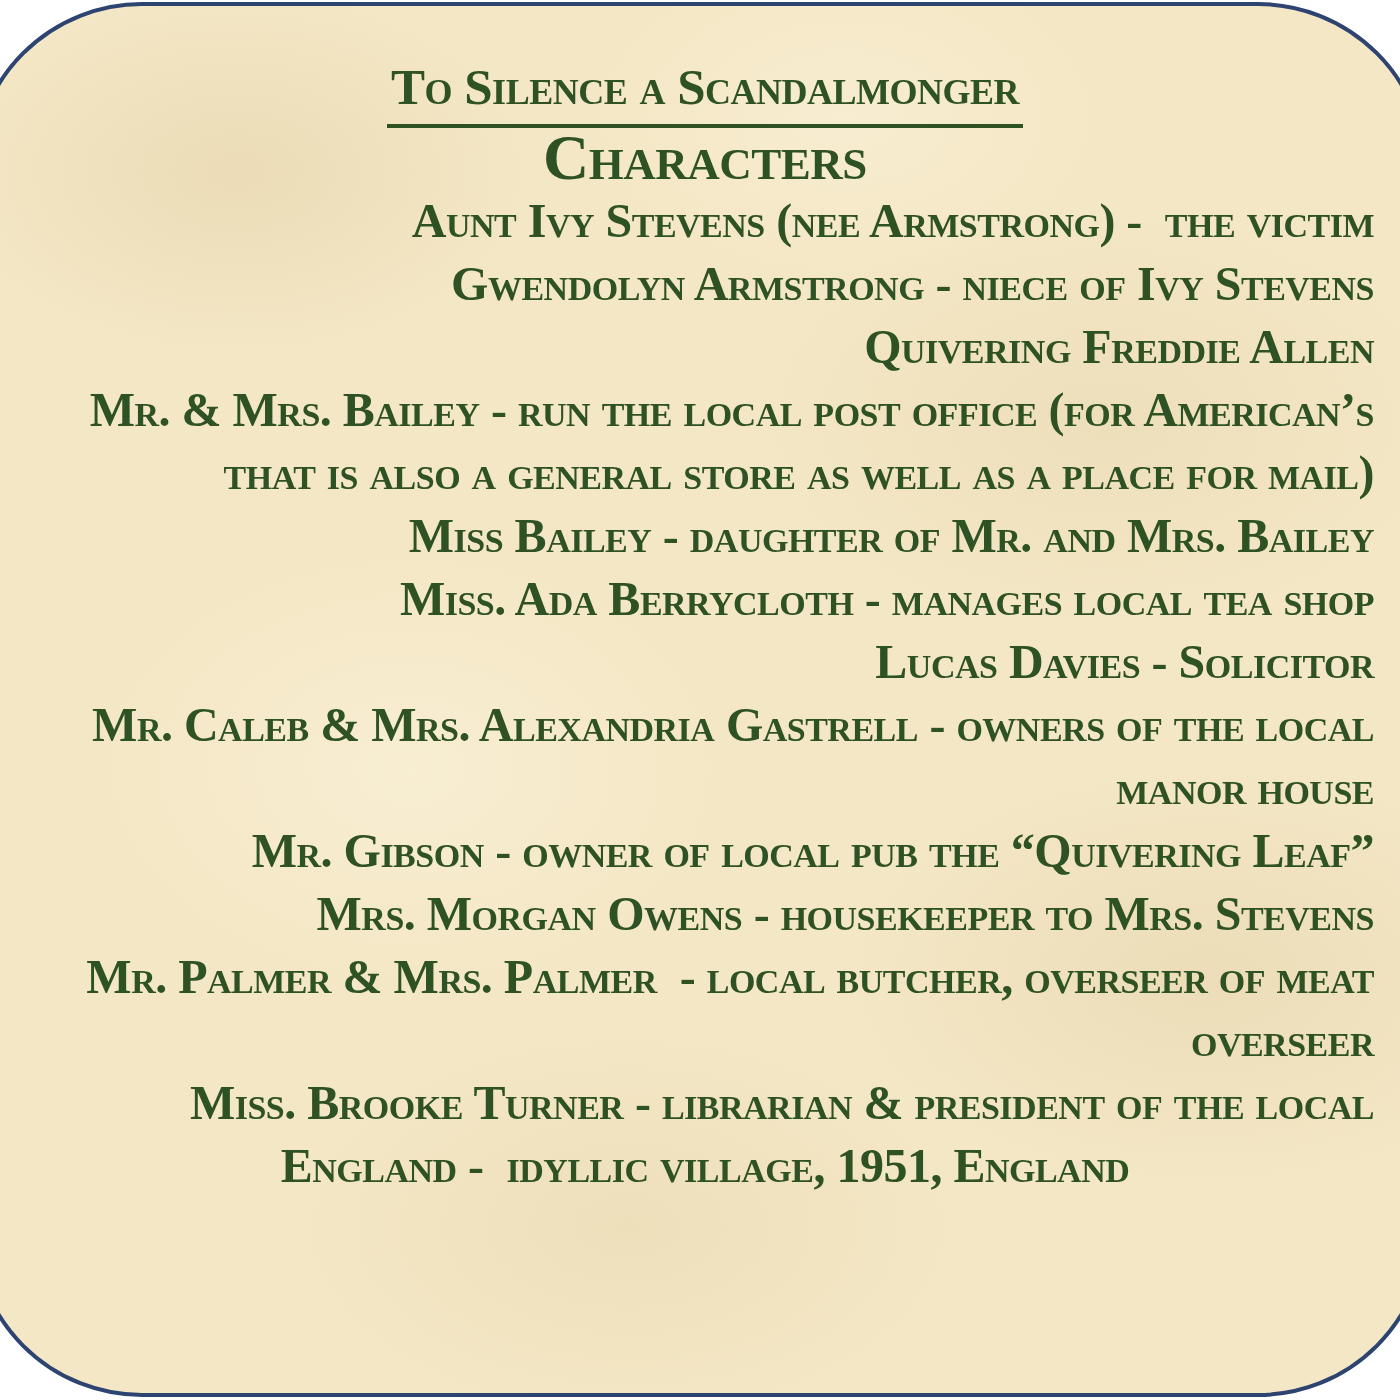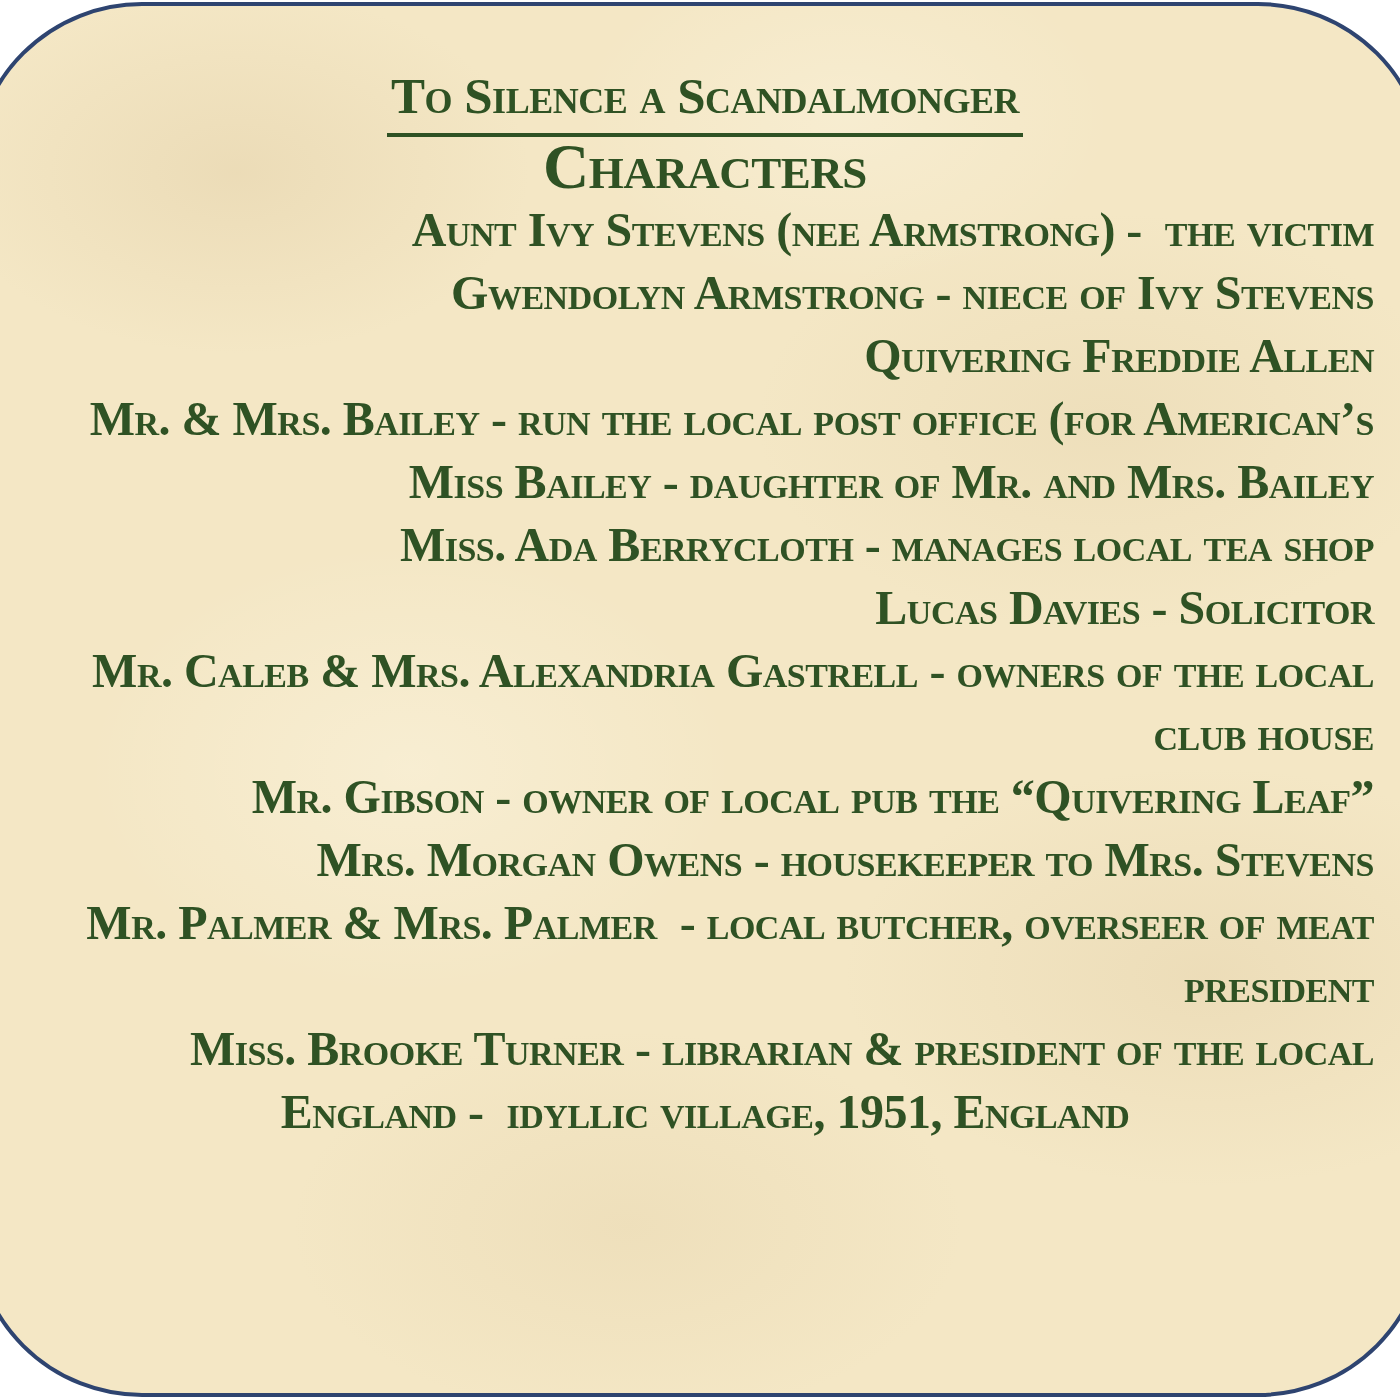--- a/index.html
+++ b/index.html
@@ -35,21 +35,20 @@
   .content {
     position: absolute;
     left: 60px;
     right: 50px;
     top: 48px;
     color: var(--text-color, #2f5224);
     font-variant: small-caps;
     font-weight: bold;
     font-size: 48px;
     letter-spacing: -0.5px;
-    margin-top: 9px;
   }
   .line {
     height: 63px;
     line-height: 63px;
     white-space: pre;
     text-align: right;
   }
   .line.center {
     text-align: center;
   }
@@ -72,26 +71,27 @@
 
 <div class="card">
   <div class="content">
     <div class="line center title-line"><span class="title-text">To Silence a Scandalmonger</span></div>
     <div class="line center heading-line">Characters</div>
     <div id="character-list">
         <div class="line">Aunt Ivy Stevens (nee Armstrong) -  the victim</div>
         <div class="line">Gwendolyn Armstrong - niece of Ivy Stevens</div>
         <div class="line">Quivering Freddie Allen</div>
         <div class="line">Mr. &amp; Mrs. Bailey - run the local post office (for American’s</div>
+        <div class="line">that is also a general store as well as a place for mail)</div>
         <div class="line">Miss Bailey - daughter of Mr. and Mrs. Bailey</div>
         <div class="line">Miss. Ada Berrycloth - manages local tea shop</div>
         <div class="line">Lucas Davies - Solicitor</div>
         <div class="line">Mr. Caleb &amp; Mrs. Alexandria Gastrell - owners of the local</div>
-        <div class="line">club house</div>
+        <div class="line">manor house</div>
         <div class="line">Mr. Gibson - owner of local pub the “Quivering Leaf”</div>
         <div class="line">Mrs. Morgan Owens - housekeeper to Mrs. Stevens</div>
         <div class="line">Mr. Palmer &amp; Mrs. Palmer  - local butcher, overseer of meat</div>
-        <div class="line">president</div>
+        <div class="line">overseer</div>
         <div class="line">Miss. Brooke Turner - librarian &amp; president of the local</div>
       </div>
     <div class="line center">England -  idyllic village, 1951, England</div>
   </div>
 </div>
 
 </body></html>

